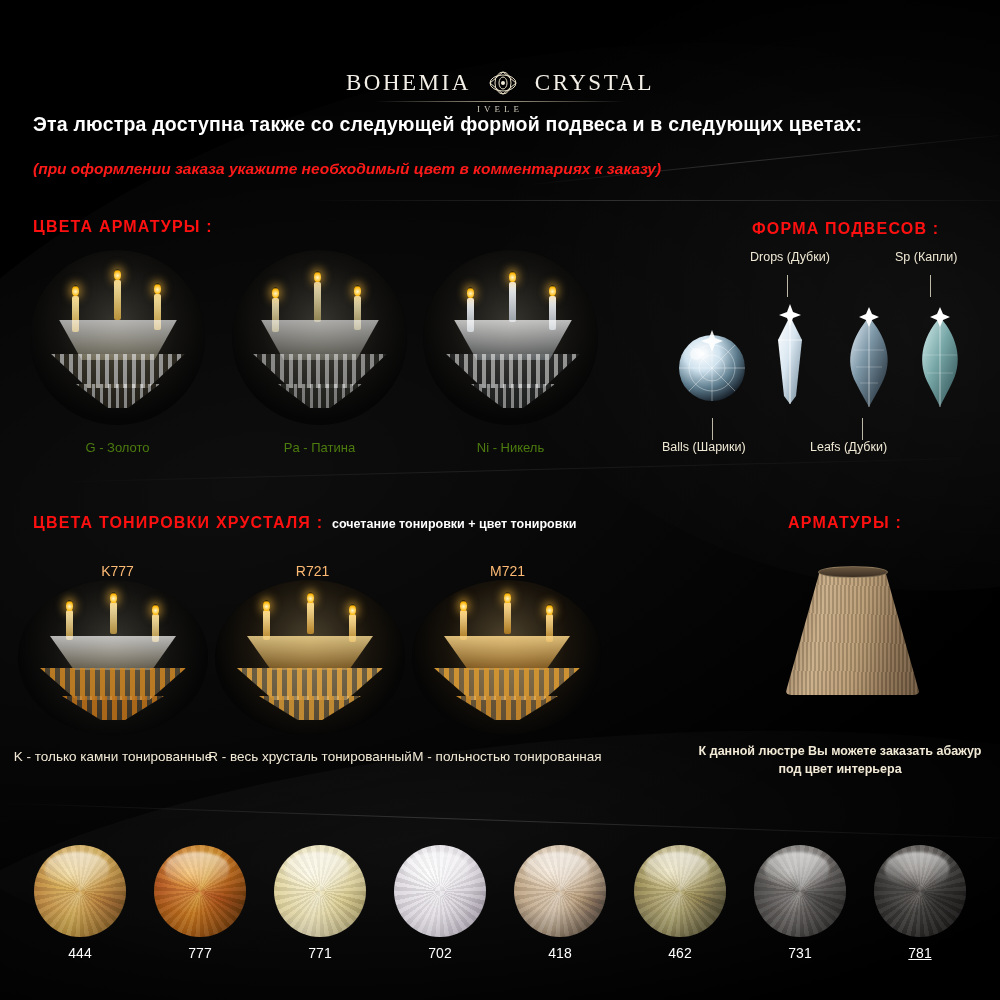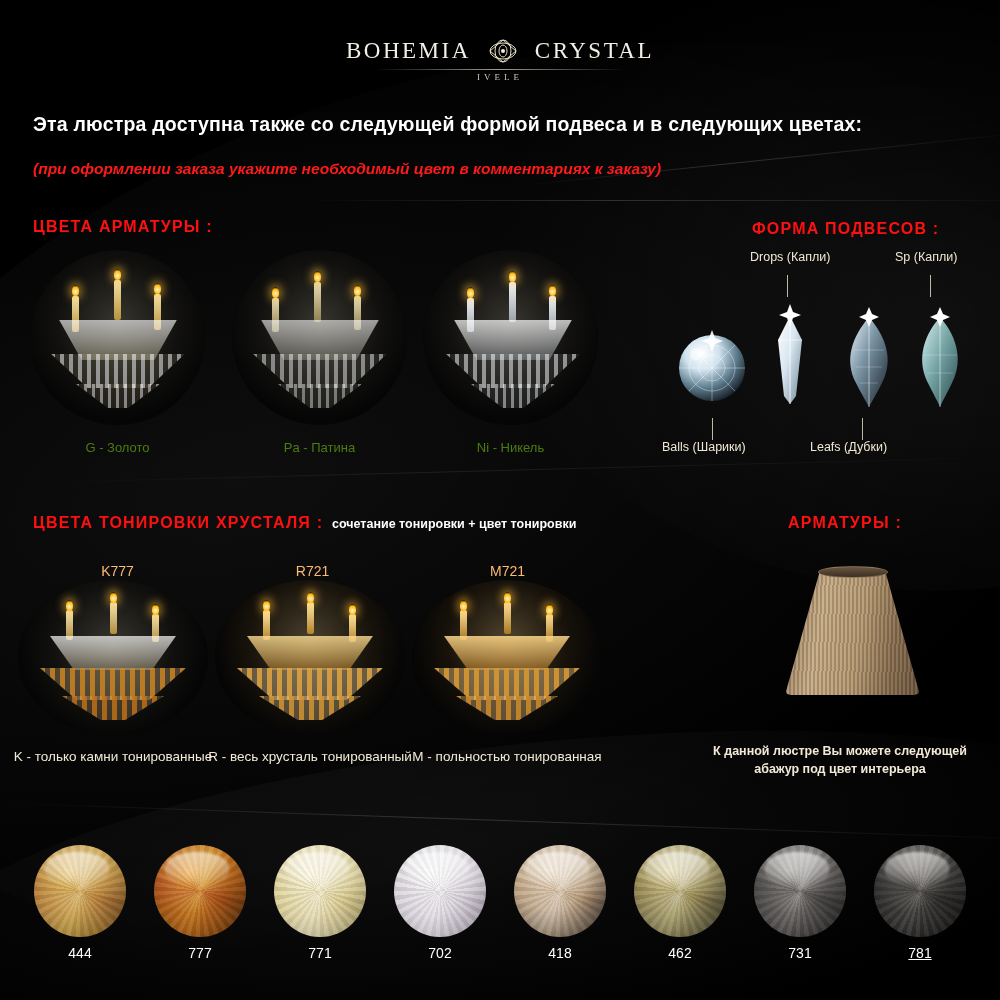--- a/index.html
+++ b/index.html
@@ -38,21 +38,21 @@
     background: linear-gradient(90deg, rgba(255,255,255,0) 0%, rgba(255,255,255,0.16) 45%, rgba(255,255,255,0.02) 100%);
     height: 1px;
   }
 
   
   .logo {
     position: absolute; left: 0; right: 0; top: 36px;
     text-align: center;
   }
   .logo-row {
-    display: inline-flex; align-items: center; justify-content: center; gap: 10px;
+    display: inline-flex; align-items: center; justify-content: center; gap: 10px; margin-top: 32px;
   }
   .logo-word {
     font-family: "Liberation Serif", serif;
     font-size: 23px;
     letter-spacing: 2.5px;
     color: #f3efe6;
   }
   .logo-emblem { width: 44px; height: 30px; }
   .logo-sub {
     margin-top: 2px;
@@ -307,21 +307,21 @@
       clip-path:polygon(0 0,100% 0,62% 100%,38% 100%);"></div>
   </div>
 </div>
 <div class="bubble-cap" style="left:423px; top:440px; width:175px;">Ni - Никель</div>
 
 <div class="leader" style="left:787px; top:275px; width:1px; height:22px;"></div>
 <div class="leader" style="left:930px; top:275px; width:1px; height:22px;"></div>
 <div class="leader" style="left:712px; top:418px; width:1px; height:22px;"></div>
 <div class="leader" style="left:862px; top:418px; width:1px; height:22px;"></div>
 
-<div class="pendant-cap" style="left:750px; top:250px;">Drops (Капли)</div>
+<div class="pendant-cap" style="left:750px; top:250px;">Drops (Дубки)</div>
 <div class="pendant-cap" style="left:895px; top:250px;">Sp (Капли)</div>
 <div class="pendant-cap" style="left:662px; top:440px;">Balls (Шарики)</div>
 <div class="pendant-cap" style="left:810px; top:440px;">Leafs (Дубки)</div>
 
 <div class="pendant-item" style="left:672px; top:320px; width:80px; height:90px;">
   <svg viewBox="0 0 80 90" width="80" height="90">
     <defs>
       <radialGradient id="bg1" cx="35%" cy="28%" r="75%">
         <stop offset="0%" stop-color="#ffffff"></stop>
         <stop offset="35%" stop-color="#cfe2ee"></stop>
@@ -455,21 +455,21 @@
       background:repeating-linear-gradient(90deg, rgba(198,136,44,.95) 0 5px, rgba(250,206,140,.35) 5px 10px);
       clip-path:polygon(0 0,100% 0,62% 100%,38% 100%);"></div>
   </div>
 </div>
 <div class="tint-cap" style="left:402px; top:748px; width:210px;">M - польностью тонированная</div>
 
 <div class="shade-wrap">
   <div class="shade"></div>
   <div class="shade-top"></div>
 </div>
-<div class="shade-note">К данной люстре Вы можете следующей абажур под цвет интерьера</div>
+<div class="shade-note">К данной люстре Вы можете заказать абажур под цвет интерьера</div>
 
 <div class="swatches">
   <div class="sw-item" style="left:32px; top:0;">
     <div class="gem" style="background:radial-gradient(circle at 38% 30%, #f3dca0, #c79a4e 45%, #6f4f18 100%);">
       <div class="facet-lines"></div>
         <div class="facets"></div>
         <div class="glare"></div>
     </div>
     <div class="sw-label">444</div>
   </div>

